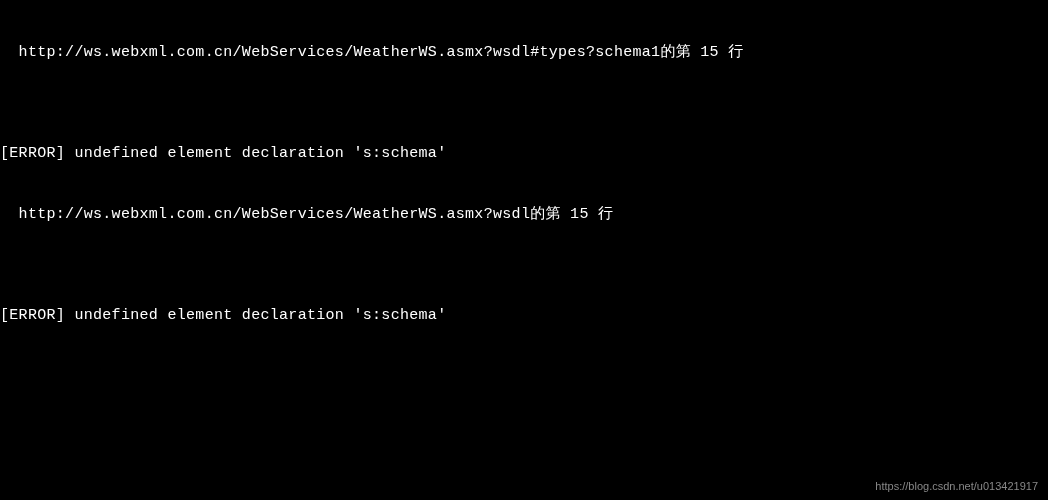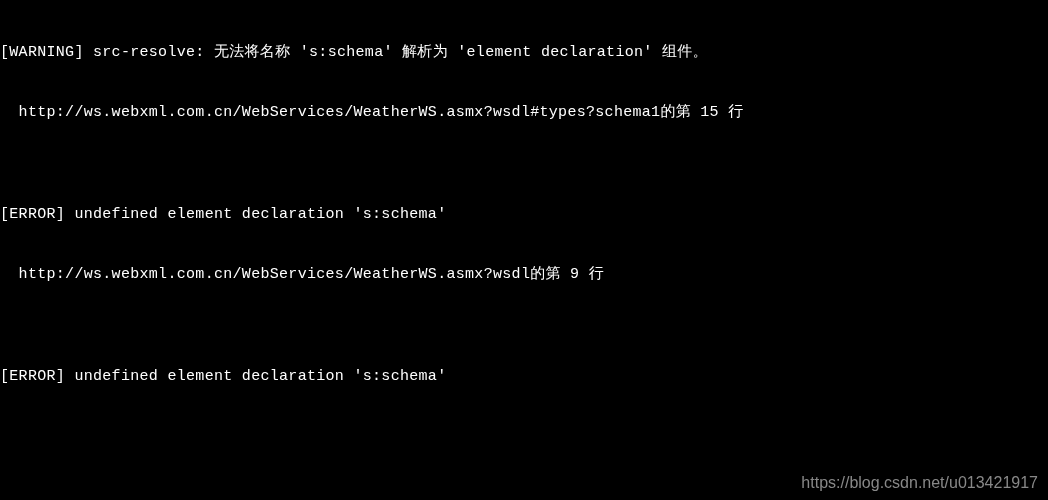--- a/index.html
+++ b/index.html
@@ -23,35 +23,34 @@
       white-space: pre;
       letter-spacing: 0.3px;
     }
     .line {
       white-space: pre;
     }
     .watermark {
       position: absolute;
       bottom: 6px;
       right: 10px;
-      font-size: 16px;
+      font-size: 11px;
       color: #888888;
       font-family: Arial, sans-serif;
       letter-spacing: 0;
     }
   </style>
 </head>
 <body>
 
 <div class="terminal">
-  <div class="line">[WARNING] src-resolve: 无法将名称 's:schema' 解析为 'element declaration' 组件。</div>
   <div class="line">  http://ws.webxml.com.cn/WebServices/WeatherWS.asmx?wsdl#types?schema1的第 15 行</div>
   <div class="line"></div>
   <div class="line">[ERROR] undefined element declaration 's:schema'</div>
-  <div class="line">  http://ws.webxml.com.cn/WebServices/WeatherWS.asmx?wsdl的第 9 行</div>
+  <div class="line">  http://ws.webxml.com.cn/WebServices/WeatherWS.asmx?wsdl的第 15 行</div>
   <div class="line"></div>
   <div class="line">[ERROR] undefined element declaration 's:schema'</div>
   <div class="line"></div>
   
   
   <div class="line"></div>
   
   
   
   

